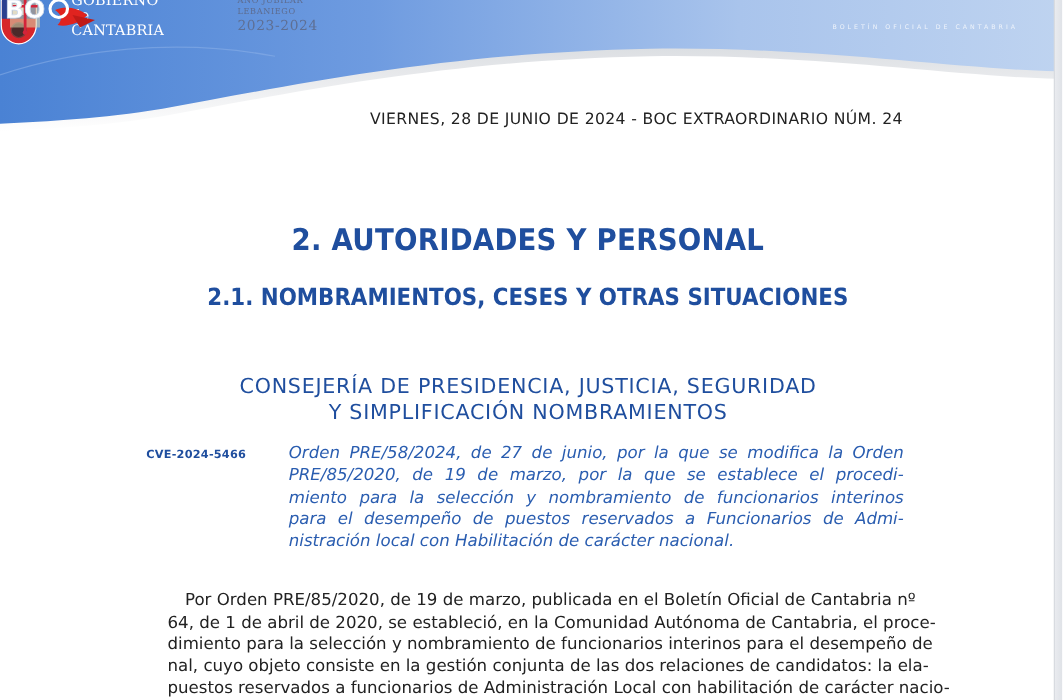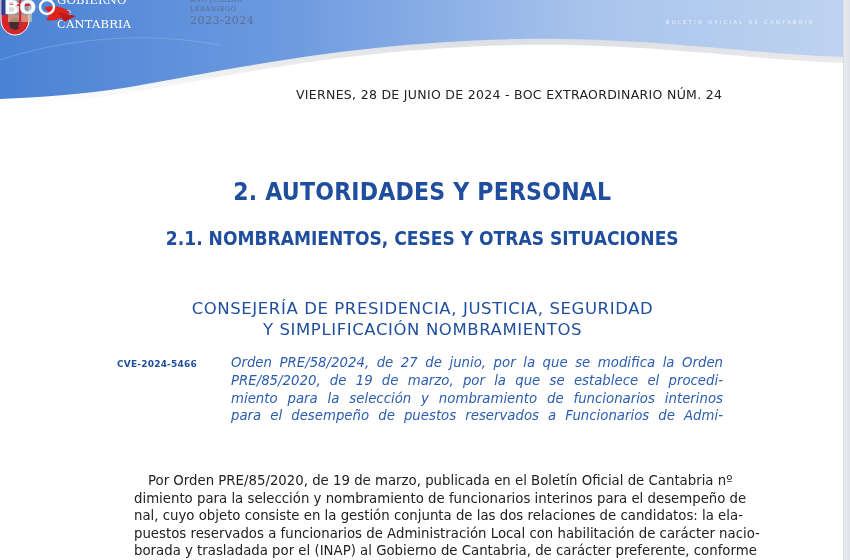--- a/index.html
+++ b/index.html
@@ -240,24 +240,26 @@
     <div>Y SIMPLIFICACIÓN NOMBRAMIENTOS</div>
   </div>
 
   <div class="cve">CVE-2024-5466</div>
 
   <div class="summary">
     <div>Orden PRE/58/2024, de 27 de junio, por la que se modifica la Orden</div>
     <div>PRE/85/2020, de 19 de marzo, por la que se establece el procedi-</div>
     <div>miento para la selección y nombramiento de funcionarios interinos</div>
     <div>para el desempeño de puestos reservados a Funcionarios de Admi-</div>
+    <div class="last">nistración local con Habilitación de carácter nacional.</div>
   </div>
 
   <div class="body-text">
     <div class="indent">Por Orden PRE/85/2020, de 19 de marzo, publicada en el Boletín Oficial de Cantabria nº</div>
+    <div>64, de 1 de abril de 2020, se estableció, en la Comunidad Autónoma de Cantabria, el proce-</div>
     <div>dimiento para la selección y nombramiento de funcionarios interinos para el desempeño de</div>
     <div>nal, cuyo objeto consiste en la gestión conjunta de las dos relaciones de candidatos: la ela-</div>
     <div>puestos reservados a funcionarios de Administración Local con habilitación de carácter nacio-</div>
     <div>borada y trasladada por el (INAP) al Gobierno de Cantabria, de carácter preferente, conforme</div>
   </div>
 
   <div class="right-edge"></div>
 </div>
 
 </body></html>

